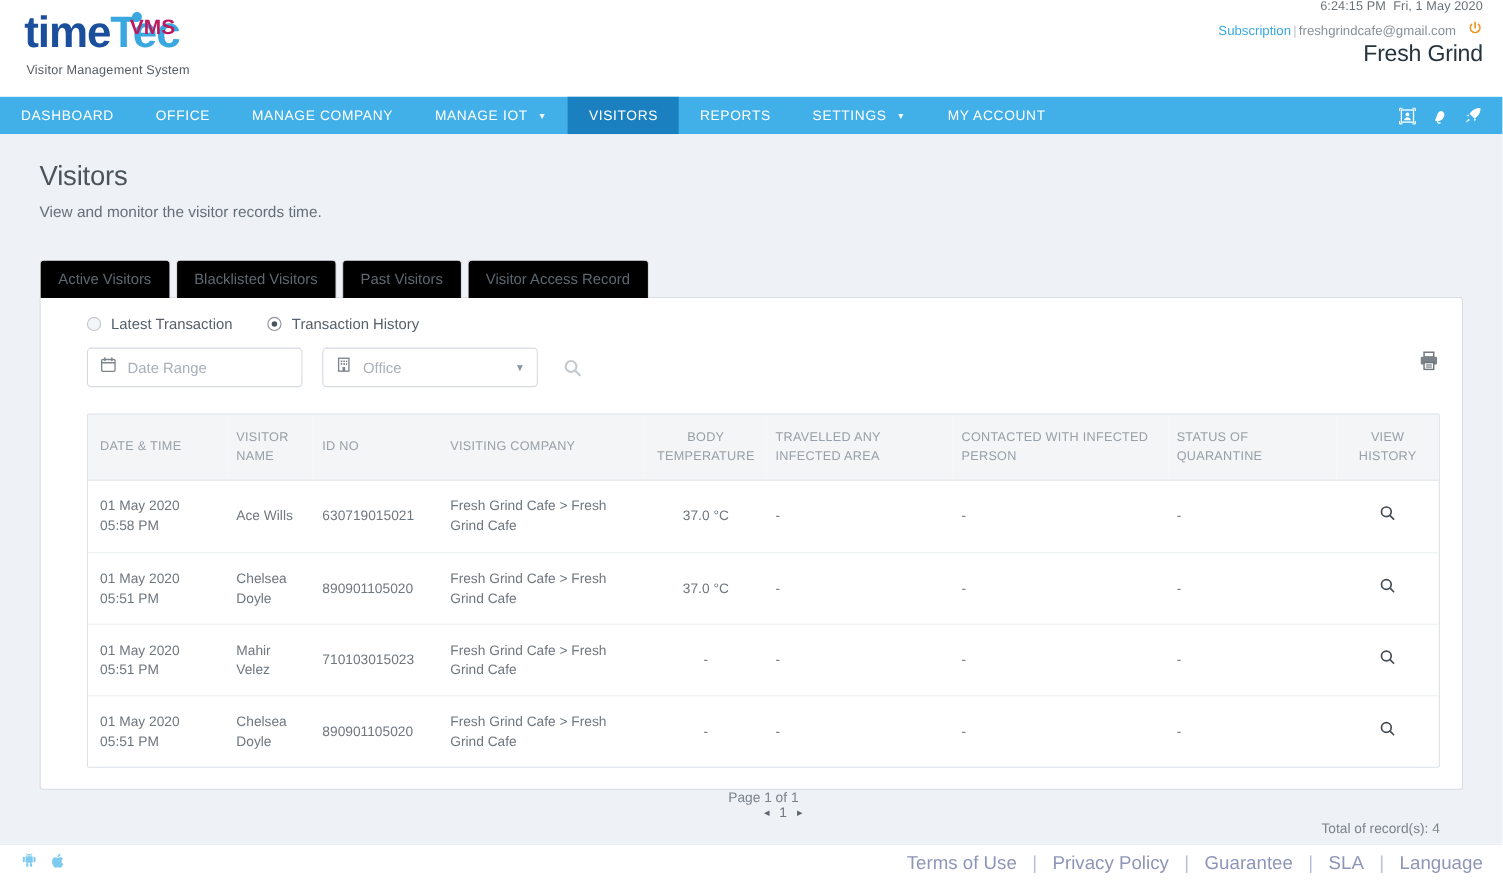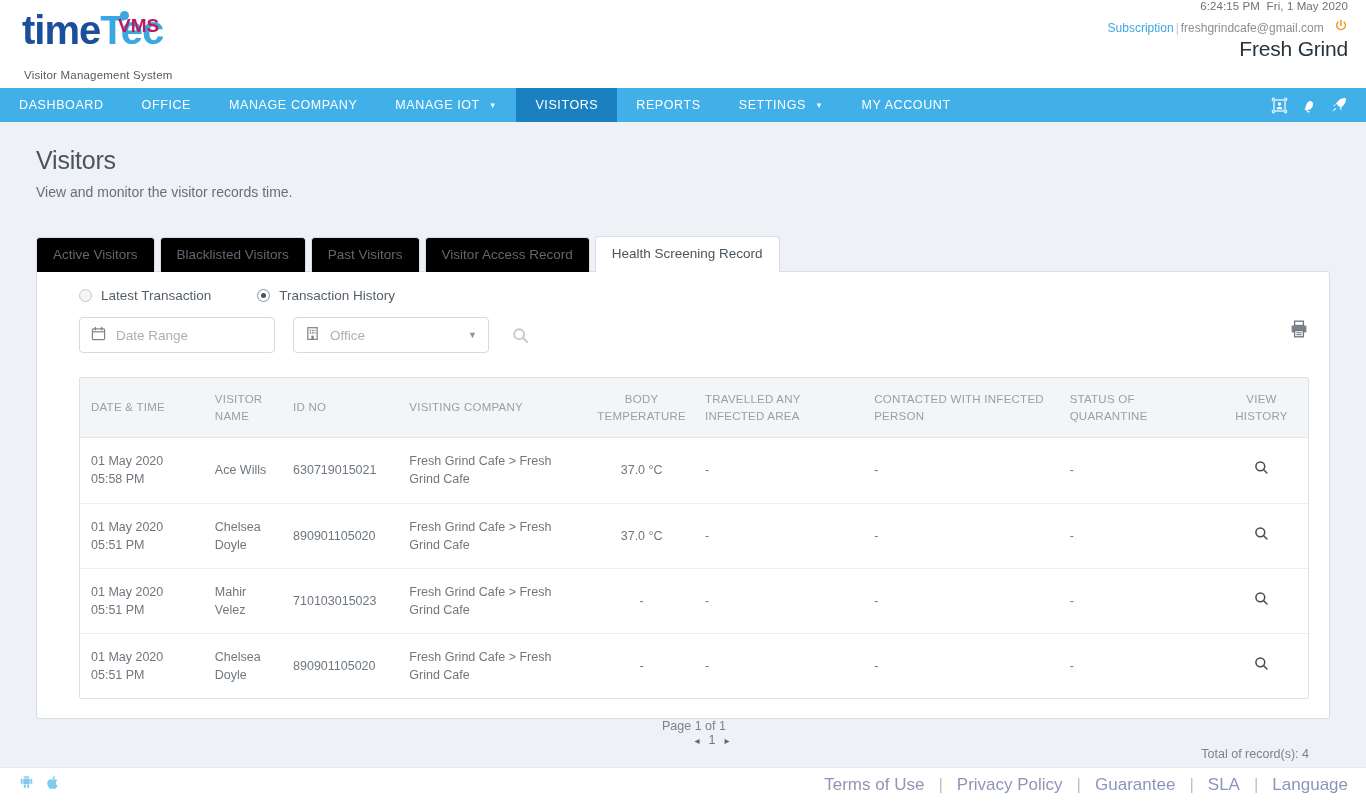--- a/index.html
+++ b/index.html
@@ -41,21 +41,21 @@
     position: absolute;
     left: 98px; top: 3px;
     width: 9px; height: 9px;
     border-radius: 50%;
     background: #3aa8e0;
   }
   .logo-sub {
     font-size: 11.5px;
     color: #555b60;
     letter-spacing: 0.2px;
-    margin-top: 17px;
+    margin-top: 6px;
     margin-left: 2px;
   }
 
   .header-right {
     position: absolute;
     right: 18px; top: 0;
     text-align: right;
   }
   .hr-time {
     font-size: 11.5px;
@@ -177,21 +177,21 @@
     height: 448px;
     margin-top: -1px;
     position: relative;
   }
 
   
   .radio-row {
     display: flex;
     align-items: flex-start;
     padding: 16px 0 0 42px;
-    gap: 46px;
+    gap: 32px;
   }
   .radio-opt {
     display: flex;
     align-items: center;
     cursor: pointer;
     font-size: 13.5px;
     color: #56606a;
   }
   .radio-dot {
     width: 13px; height: 13px;
@@ -422,21 +422,20 @@
 
 <div class="page">
   <div class="page-title">Visitors</div>
   <div class="page-sub">View and monitor the visitor records time.</div>
 
   <div class="tabs">
     <div class="tab">Active Visitors</div>
     <div class="tab">Blacklisted Visitors</div>
     <div class="tab">Past Visitors</div>
     <div class="tab">Visitor Access Record</div>
-    <div class="tab active">Health Screening Record</div>
   </div>
 
   <div class="panel">
 
     <div class="radio-row">
       <div class="radio-opt">
         <span class="radio-dot"></span>
         <span>Latest Transaction</span>
       </div>
       <div class="radio-opt checked">

